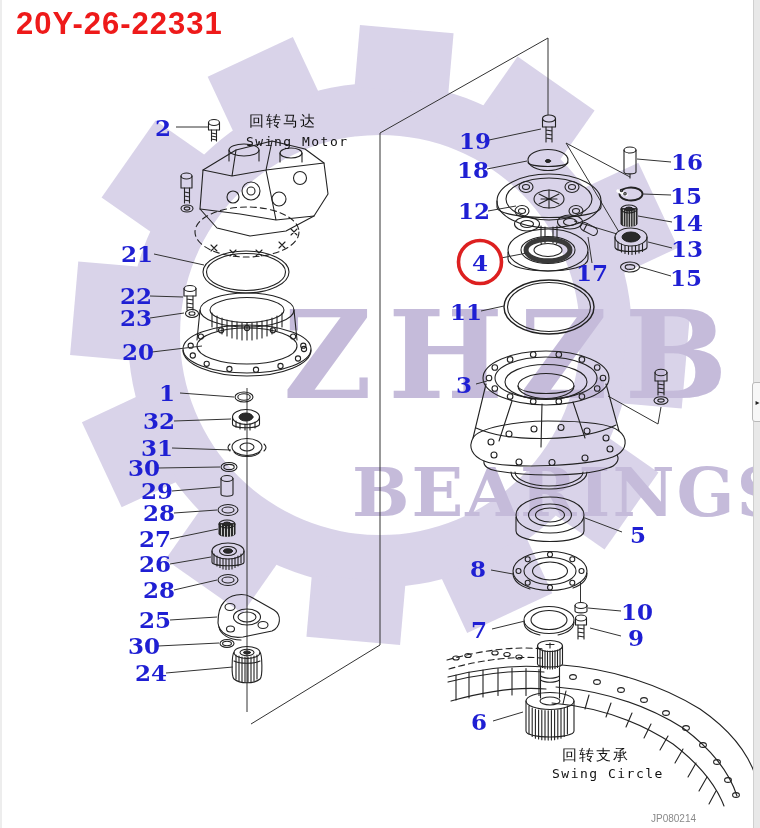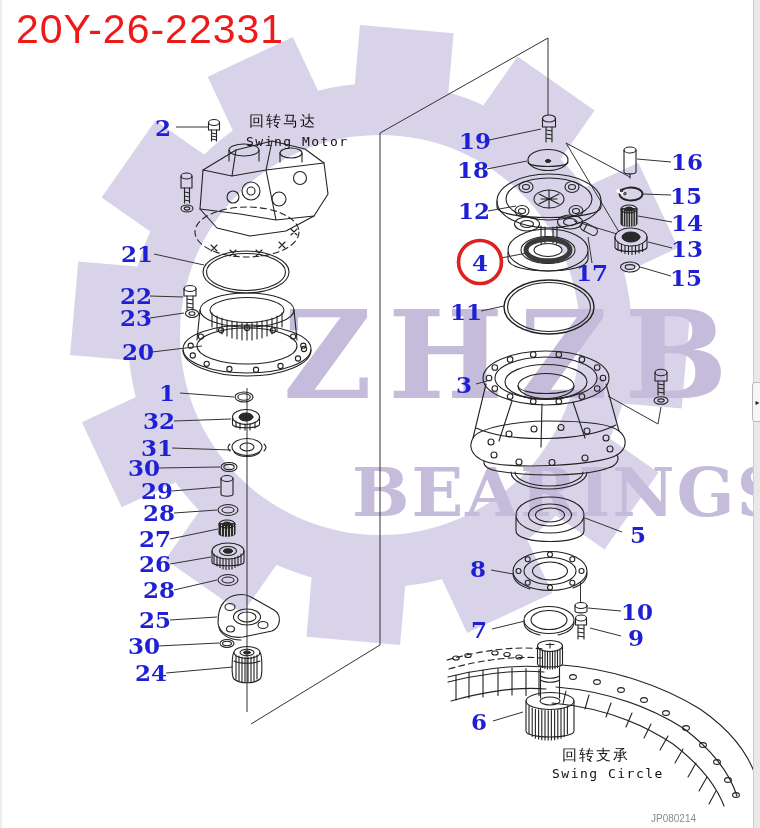--- a/index.html
+++ b/index.html
@@ -1,19 +1,19 @@
 <!DOCTYPE html>
 <html><head>
 <meta charset="utf-8">
 <style>
   html,body{margin:0;padding:0;background:#ffffff;}
   .screen{position:relative;width:760px;height:828px;background:#ffffff;overflow:hidden;
           font-family:"Liberation Sans",sans-serif;}
   .edge-left{position:absolute;left:0;top:0;width:2px;height:828px;background:#ededed;}
-  .page-title{position:absolute;left:16px;top:6px;font-size:41px;font-weight:normal;
+  .page-title{position:absolute;left:16px;top:6px;font-size:31px;font-weight:bold;
               letter-spacing:1px;color:#ee1a1a;font-family:"Liberation Sans",sans-serif;}
   svg{position:absolute;left:0;top:0;}
   .ln{stroke:#222222;fill:none;stroke-width:1.1;stroke-linecap:round;stroke-linejoin:round;}
   .ln2{stroke:#222222;fill:none;stroke-width:1.4;}
   .ldr{stroke:#333333;fill:none;stroke-width:1;}
   .dash{stroke-dasharray:6 4;}
   .wmk{fill:#d7d1e8;}
   .wmt{fill:#c2b8d9;font-family:"DejaVu Serif",serif;font-weight:bold;}
   .callout{fill:#1f1fd3;font-family:"DejaVu Serif",serif;font-weight:bold;font-size:23px;
            text-anchor:middle;}

